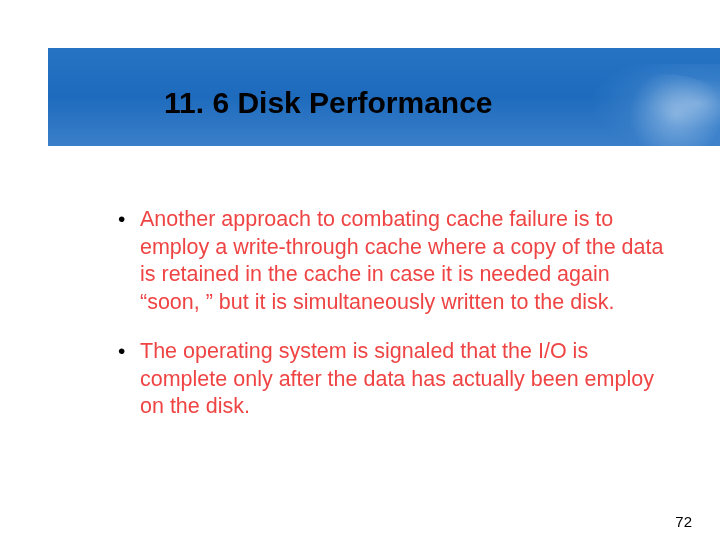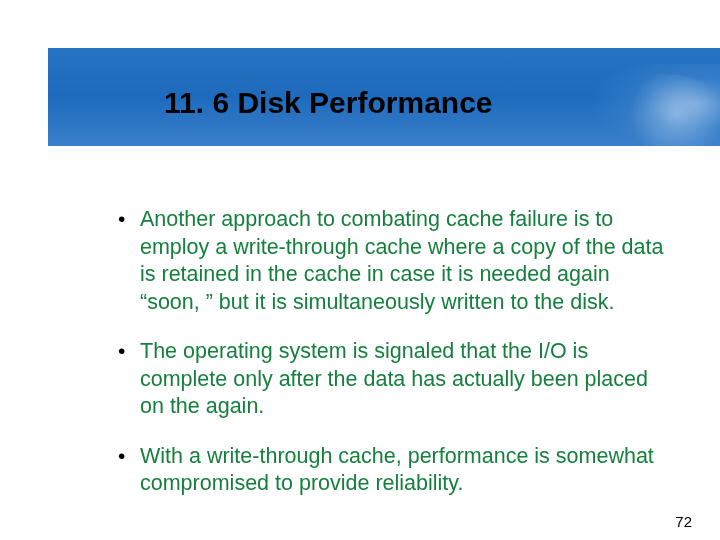--- a/index.html
+++ b/index.html
@@ -53,21 +53,21 @@
       padding: 28px 32px 0 32px;
     }
     .bullet-list {
       list-style: none;
     }
     .bullet-item {
       position: relative;
       padding-left: 28px;
       font-size: 21.5px;
       line-height: 1.28;
-      color: #15803d;
+      color: #ef4444;
       margin-bottom: 22px;
     }
     .bullet-item::before {
       content: "•";
       position: absolute;
       left: 6px;
       top: 0;
       font-size: 21px;
       color: #000000;
     }
@@ -84,18 +84,17 @@
 <body>
 
 <div class="header-banner">
   <div class="header-decoration"></div>
   <h1 class="slide-title">11. 6 Disk Performance</h1>
 </div>
 
 <div class="content-area">
   <ul class="bullet-list">
     <li class="bullet-item">Another approach to combating cache failure is to employ a write-through cache where a copy of the data is retained in the cache in case it is needed again “soon, ” but it is simultaneously written to the disk.</li>
-    <li class="bullet-item">The operating system is signaled that the I/O is complete only after the data has actually been placed on the again.</li>
-    <li class="bullet-item">With a write-through cache, performance is somewhat compromised to provide reliability.</li>
+    <li class="bullet-item">The operating system is signaled that the I/O is complete only after the data has actually been employ on the disk.</li>
   </ul>
 </div>
 
 <div class="page-number">72</div>
 
 </body></html>

